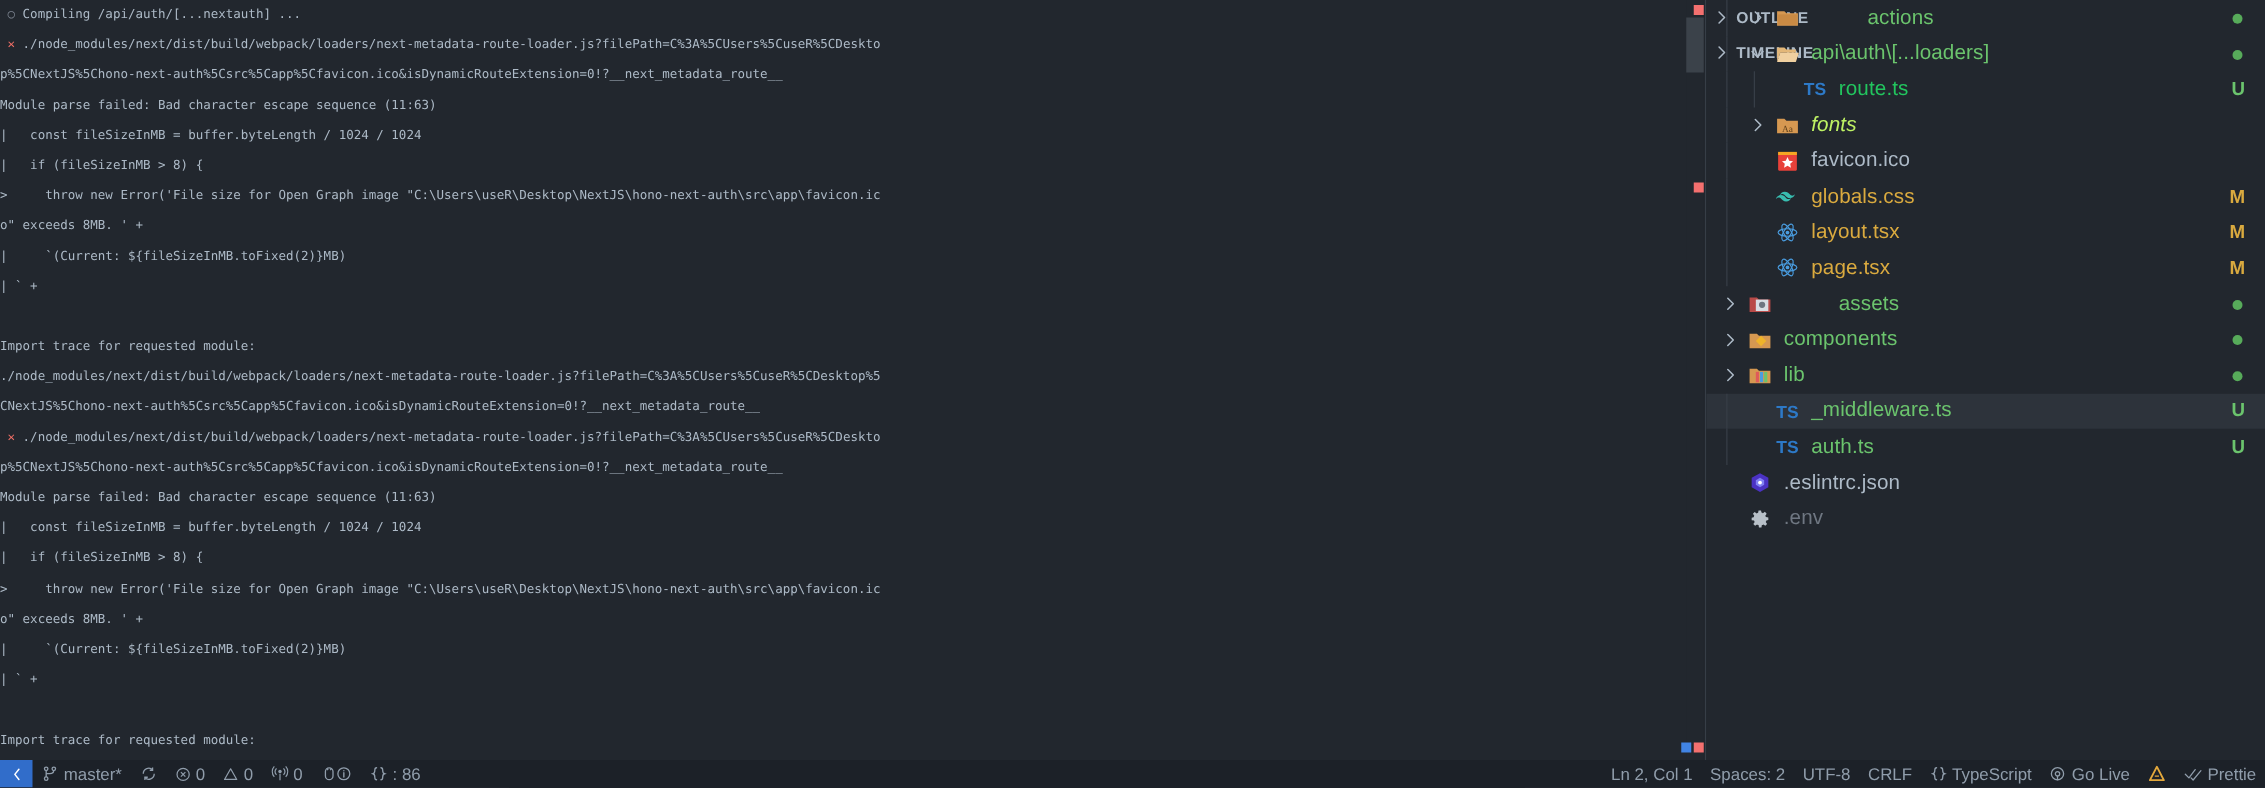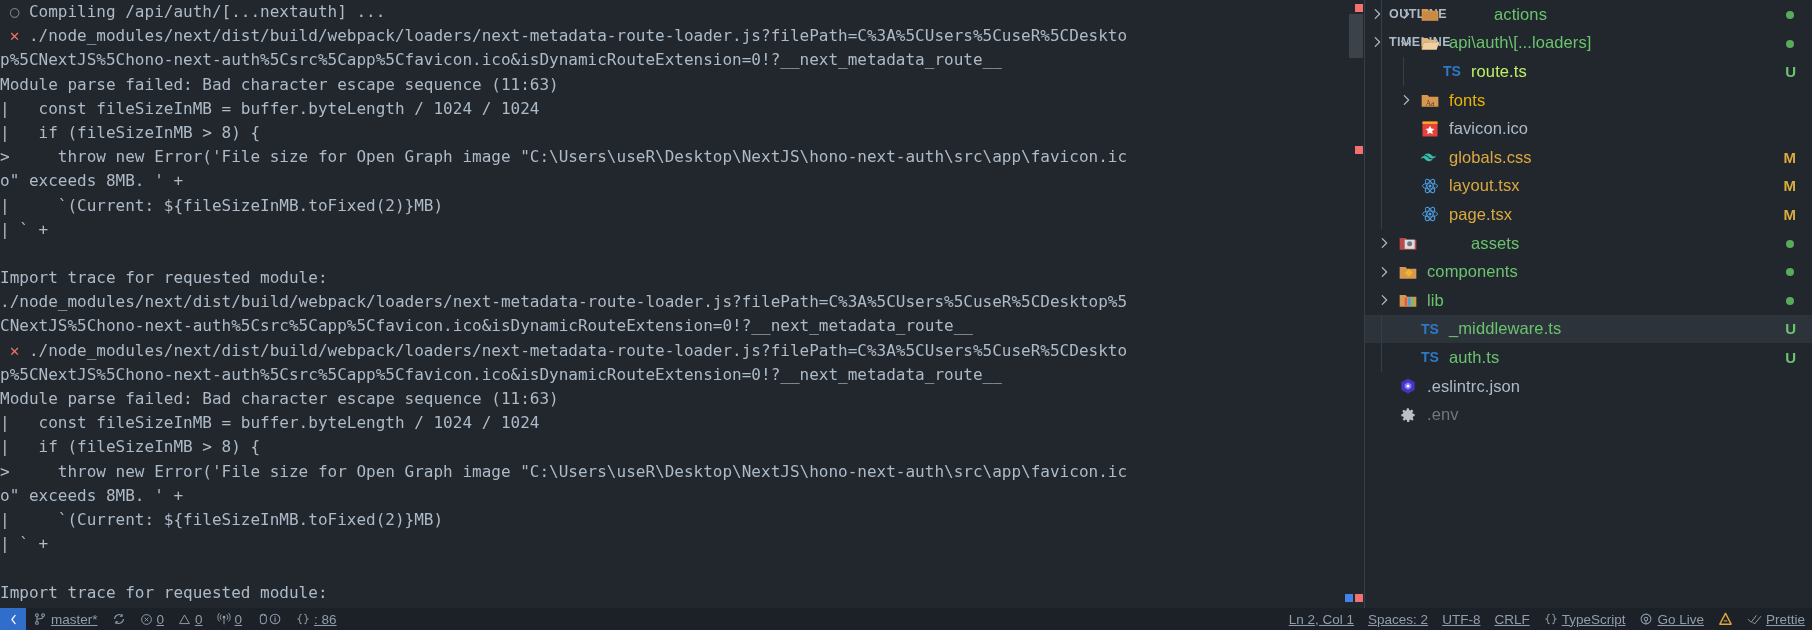--- a/index.html
+++ b/index.html
@@ -12,21 +12,21 @@
   .app{position:relative;width:1812px;height:630px;display:block;}
 
   
   .terminal{
     position:absolute;left:0;top:0;width:1412px;height:608px;
     background:#22272e;overflow:hidden;
   }
   .term-lines{
     position:absolute;left:0;top:0;
     font-family:"DejaVu Sans Mono","Liberation Mono",monospace;
-    font-size:16px;line-height:24.2px;
+    font-size:10px;line-height:24.2px;
     color:#adbac7;white-space:pre;
   }
   .tline{height:24.2px;white-space:pre;padding-left:0px;}
   .g-circle{color:#7a828e;}
   .g-err{color:#f47067;font-weight:bold;}
 
   
   .term-scroll{
     position:absolute;left:1349px;top:0;width:14px;height:608px;
     background:#22272e;
@@ -88,21 +88,20 @@
     background:#1c2128;display:flex;align-items:center;
     font-size:13.5px;color:#909dab;
   }
   .sb-remote{
     width:26px;height:22px;background:#316dca;display:flex;align-items:center;
     justify-content:center;color:#fff;font-size:12px;
   }
   .sb-item{
     display:flex;align-items:center;gap:4px;padding:0 7px;height:22px;
     white-space:nowrap;
-    text-decoration:underline;
   }
   .sb-left{display:flex;align-items:center;}
   .sb-right{position:absolute;right:0;display:flex;align-items:center;}
   .sb-icon{display:inline-flex;align-items:center;}
 </style>
 </head>
 <body>
 
 <div class="app">
 
@@ -156,38 +155,38 @@
           <span class="badge-dot"></span>
         </div>
         <div class="row">
           <div class="indent-guide" style="left: 16px;"></div>
           <div class="indent-guide" style="left: 38px;"></div>
           <div style="width: 52px; min-width: 52px;"></div>
           <span class="chev"></span>
           <span class="ficon">
             <span style="color:#2d79c7;font-weight:bold;font-size:14px;font-family:'Liberation Sans',sans-serif;">TS</span>
           </span>
-          <span class="label" style="color: #bef264;">route.ts</span>
+          <span class="label" style="color: #22c55e;">route.ts</span>
           <span class="badge" style="color: rgb(107, 196, 109);">U</span>
         </div>
         <div class="row">
           <div class="indent-guide" style="left: 16px;"></div>
           <div style="width: 30px; min-width: 30px;"></div>
           <span class="chev">
             <svg width="14" height="14" viewBox="0 0 16 16">
               <path d="M6 3l5 5-5 5" fill="none" stroke="#adbac7" stroke-width="1.4" stroke-linecap="round" stroke-linejoin="round"></path>
             </svg>
           </span>
           <span class="ficon">
             <svg width="20" height="20" viewBox="0 0 24 24">
               <path d="M2 6h7l2 2h11v12H2z" fill="#d69851"></path>
               <text x="12" y="19" font-size="9" fill="#5a3c18" text-anchor="middle" font-family="serif">Aa</text>
             </svg>
           </span>
-          <span class="label" style="color: #eab308;">fonts</span>
+          <span class="label" style="color: #bef264; font-style: italic;">fonts</span>
         </div>
         <div class="row">
           <div class="indent-guide" style="left: 16px;"></div>
           <div style="width: 30px; min-width: 30px;"></div>
           <span class="chev"></span>
           <span class="ficon">
             <svg width="20" height="20" viewBox="0 0 24 24">
               <rect x="3" y="3" width="18" height="18" rx="1" fill="#e8413a"></rect>
               <rect x="3" y="3" width="18" height="3" fill="#f5a623"></rect>
               <path d="M12 8l1.6 3.4 3.7.5-2.7 2.6.7 3.7-3.3-1.8-3.3 1.8.7-3.7L6.7 11.9l3.7-.5z" fill="#fff"></path>

